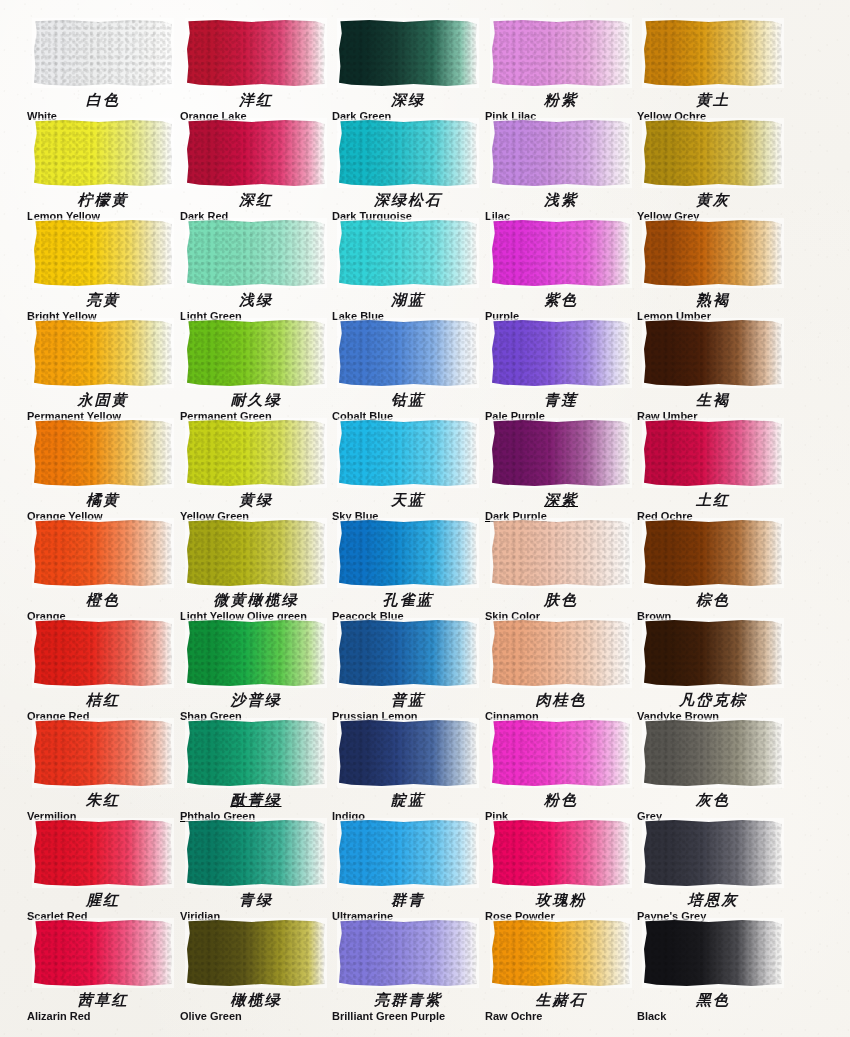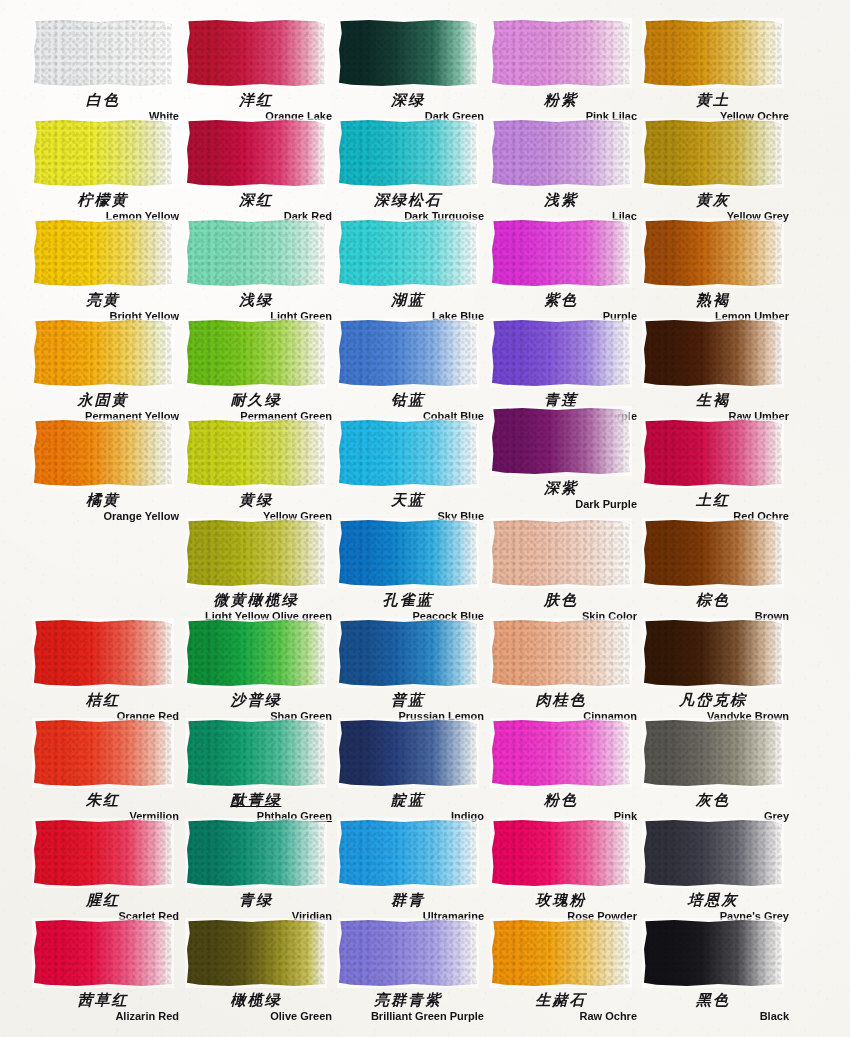--- a/index.html
+++ b/index.html
@@ -95,21 +95,21 @@
     font-size: 15px;
     font-weight: 700;
     font-style: italic;
     color: #17161a;
     letter-spacing: 2px;
     line-height: 1.05;
     white-space: nowrap;
   }
   .label-en {
     margin-top: 1px;
-    text-align: right;
+    text-align: left;
     font-family: "Liberation Sans", sans-serif;
     font-size: 11px;
     font-weight: 700;
     color: #151418;
     line-height: 1.1;
     white-space: nowrap;
   }
 </style>
 </head>
 <body>
@@ -294,35 +294,43 @@
         <div class="label-en">Yellow Green</div>
       </div>
       <div class="cell" style="left: 332px; top: 418px;">
         <div class="swatch-wrap">
           <div class="swatch-bg"></div>
           <div class="swatch" style="background: linear-gradient(90deg, rgb(30, 183, 230) 0%, rgb(30, 183, 230) 18%, rgb(45, 192, 234) 42%, rgb(99, 208, 239) 68%, rgb(191, 233, 247) 88%, rgba(255, 255, 255, 0.12) 100%); clip-path: polygon(1% 2%, 22% 0%, 47% 3%, 71% 0%, 93% 2%, 100% 6%, 99% 30%, 100% 58%, 99% 84%, 100% 97%, 78% 100%, 54% 97%, 31% 100%, 9% 98%, 0% 95%, 1% 70%, 0% 44%, 2% 20%);"></div>
         </div>
         <div class="label-cn">天蓝</div>
         <div class="label-en">Sky Blue</div>
       </div>
-      <div class="cell" style="left: 485px; top: 406px;">
+      <div class="cell" style="left: 485px; top: 418px; text-decoration: underline;">
         <div class="swatch-wrap">
           <div class="swatch-bg"></div>
           <div class="swatch" style="background: linear-gradient(90deg, rgb(108, 19, 97) 0%, rgb(108, 19, 97) 18%, rgb(127, 29, 112) 42%, rgb(169, 95, 160) 68%, rgb(223, 192, 222) 88%, rgba(255, 255, 255, 0.12) 100%); clip-path: polygon(1% 2%, 22% 0%, 47% 3%, 71% 0%, 93% 2%, 100% 6%, 99% 30%, 100% 58%, 99% 84%, 100% 97%, 78% 100%, 54% 97%, 31% 100%, 9% 98%, 0% 95%, 1% 70%, 0% 44%, 2% 20%);"></div>
         </div>
         <div class="label-cn">深紫</div>
         <div class="label-en">Dark Purple</div>
       </div>
       <div class="cell" style="left: 637px; top: 418px;">
         <div class="swatch-wrap">
           <div class="swatch-bg"></div>
           <div class="swatch" style="background: linear-gradient(90deg, rgb(193, 8, 64) 0%, rgb(193, 8, 64) 18%, rgb(211, 13, 72) 42%, rgb(228, 88, 140) 68%, rgb(241, 179, 202) 88%, rgba(255, 255, 255, 0.12) 100%); clip-path: polygon(1% 2%, 22% 0%, 47% 3%, 71% 0%, 93% 2%, 100% 6%, 99% 30%, 100% 58%, 99% 84%, 100% 97%, 78% 100%, 54% 97%, 31% 100%, 9% 98%, 0% 95%, 1% 70%, 0% 44%, 2% 20%);"></div>
         </div>
         <div class="label-cn">土红</div>
         <div class="label-en">Red Ochre</div>
+      </div>
+      <div class="cell" style="left: 27px; top: 518px;">
+        <div class="swatch-wrap">
+          <div class="swatch-bg"></div>
+          <div class="swatch" style="background: linear-gradient(90deg, rgb(238, 71, 20) 0%, rgb(238, 71, 20) 18%, rgb(243, 87, 29) 42%, rgb(243, 144, 97) 68%, rgb(242, 205, 179) 88%, rgba(255, 255, 255, 0.12) 100%); clip-path: polygon(1% 2%, 22% 0%, 47% 3%, 71% 0%, 93% 2%, 100% 6%, 99% 30%, 100% 58%, 99% 84%, 100% 97%, 78% 100%, 54% 97%, 31% 100%, 9% 98%, 0% 95%, 1% 70%, 0% 44%, 2% 20%);"></div>
+        </div>
+        <div class="label-cn">橙色</div>
+        <div class="label-en">Orange</div>
       </div>
       <div class="cell" style="left: 180px; top: 518px;">
         <div class="swatch-wrap">
           <div class="swatch-bg"></div>
           <div class="swatch" style="background: linear-gradient(90deg, rgb(163, 164, 21) 0%, rgb(163, 164, 21) 18%, rgb(179, 180, 25) 42%, rgb(201, 201, 78) 68%, rgb(227, 227, 174) 88%, rgba(255, 255, 255, 0.12) 100%); clip-path: polygon(1% 2%, 22% 0%, 47% 3%, 71% 0%, 93% 2%, 100% 6%, 99% 30%, 100% 58%, 99% 84%, 100% 97%, 78% 100%, 54% 97%, 31% 100%, 9% 98%, 0% 95%, 1% 70%, 0% 44%, 2% 20%);"></div>
         </div>
         <div class="label-cn">微黄橄榄绿</div>
         <div class="label-en">Light Yellow Olive green</div>
       </div>
       <div class="cell" style="left: 332px; top: 518px;">

